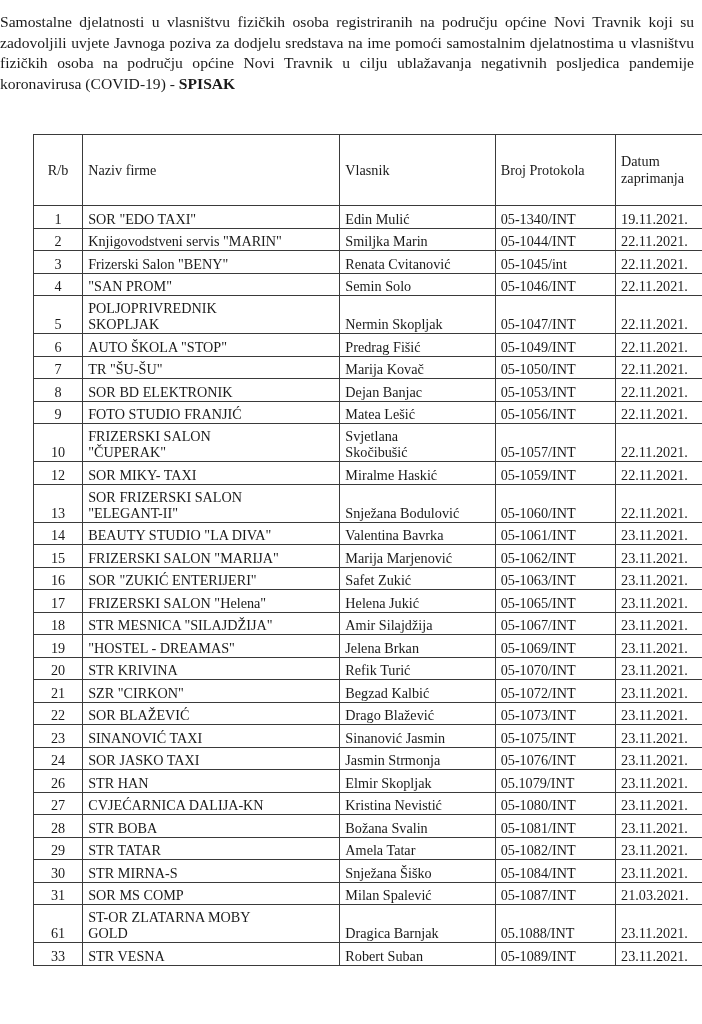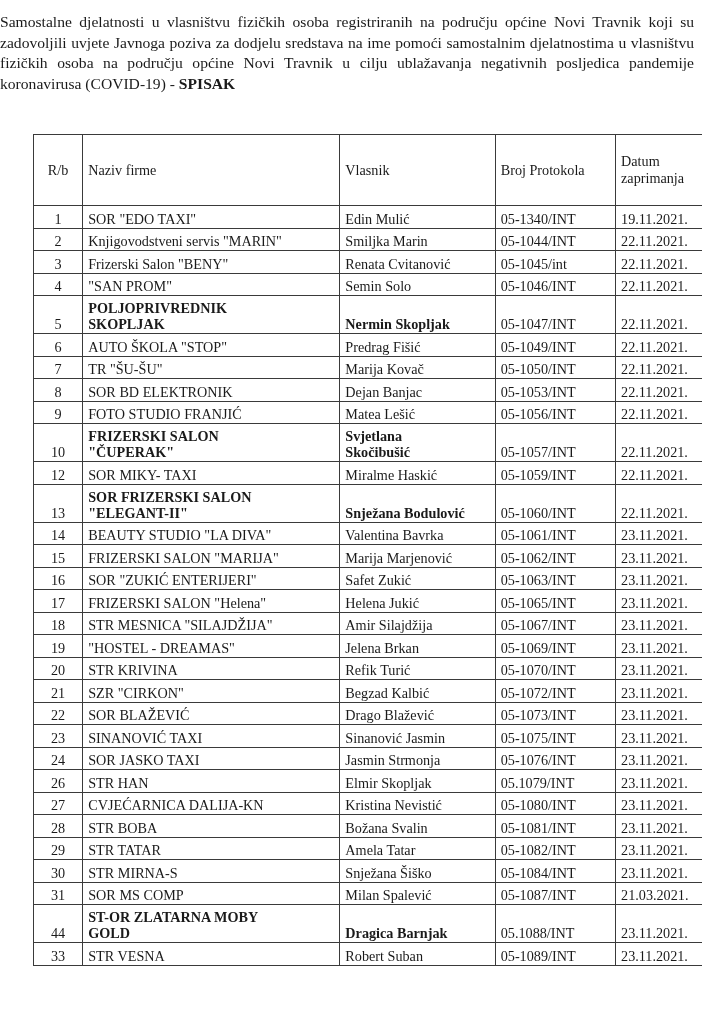--- a/index.html
+++ b/index.html
@@ -27,21 +27,21 @@
     }
     table.list th { height: 70px; vertical-align: middle; }
     table.list td { height: 20.5px; padding-bottom: 1px; }
     table.list tr.tall td { height: 36px; }
     .c-rb { width: 34px; text-align: center !important; }
     .c-name { width: 224px; }
     .c-owner { width: 131px; }
     .c-proto { width: 99px; }
     .c-date { width: 84px; }
     th .hdr-date { display: block; line-height: 17px; }
-    .name-l { display: block; font-weight: bold; }
+    .name-l { display: block; }
   </style>
 </head>
 <body>
 
 <div class="intro"><span>Samostalne djelatnosti u vlasništvu fizičkih osoba registriranih na području općine Novi Travnik koji su zadovoljili uvjete Javnoga poziva za dodjelu sredstava na ime pomoći samostalnim djelatnostima u vlasništvu fizičkih osoba na području općine Novi Travnik u cilju ublažavanja negativnih posljedica pandemije koronavirusa (COVID-19) - </span><span class="bold">SPISAK</span></div>
 
 <table class="list">
   <thead>
     <tr>
       <th class="c-rb">R/b</th>
@@ -270,21 +270,21 @@
         <td class="c-date">23.11.2021.</td>
       </tr>
       <tr class="">
         <td class="c-rb">31</td>
         <td class="c-name"><span>SOR MS COMP</span></td>
         <td class="c-owner"><span>Milan Spalević</span></td>
         <td class="c-proto">05-1087/INT</td>
         <td class="c-date">21.03.2021.</td>
       </tr>
       <tr class="tall">
-        <td class="c-rb">44</td>
+        <td class="c-rb">61</td>
         <td class="c-name">
           <span class="name-l">ST-OR ZLATARNA MOBY</span>
           <span class="name-l">GOLD</span>
         </td>
         <td class="c-owner">
           <span class="name-l"></span>
           <span class="name-l">Dragica Barnjak</span>
         </td>
         <td class="c-proto">05.1088/INT</td>
         <td class="c-date">23.11.2021.</td>

